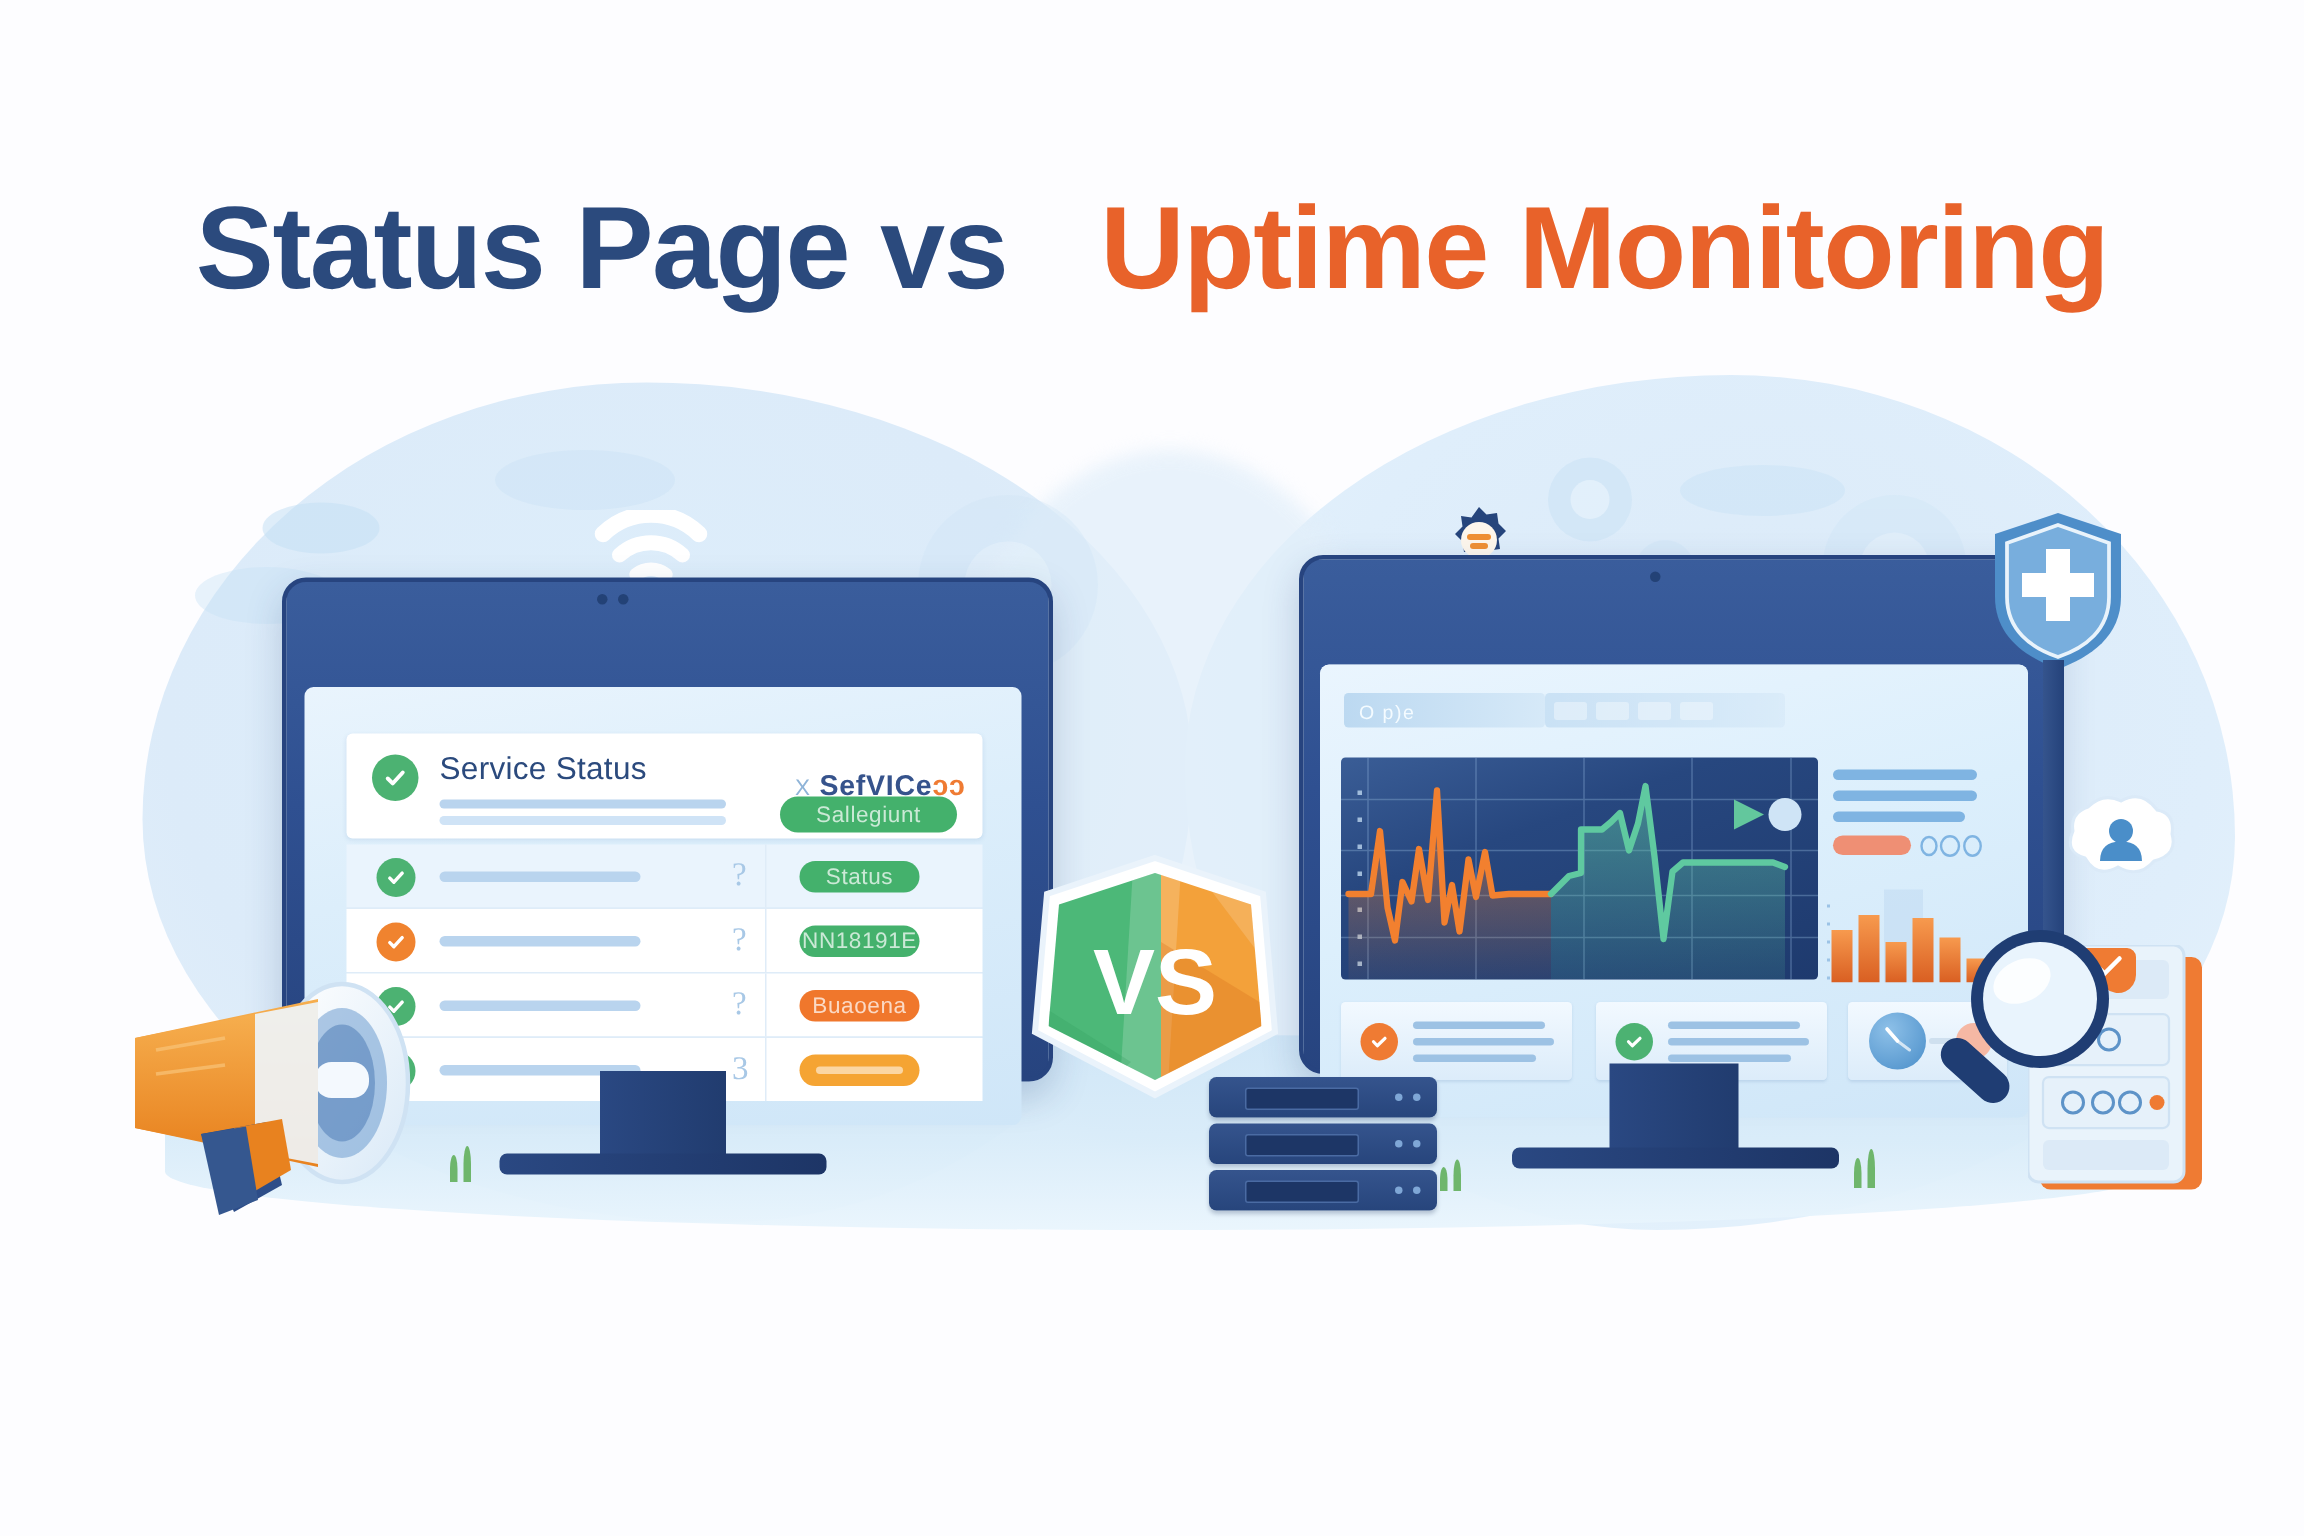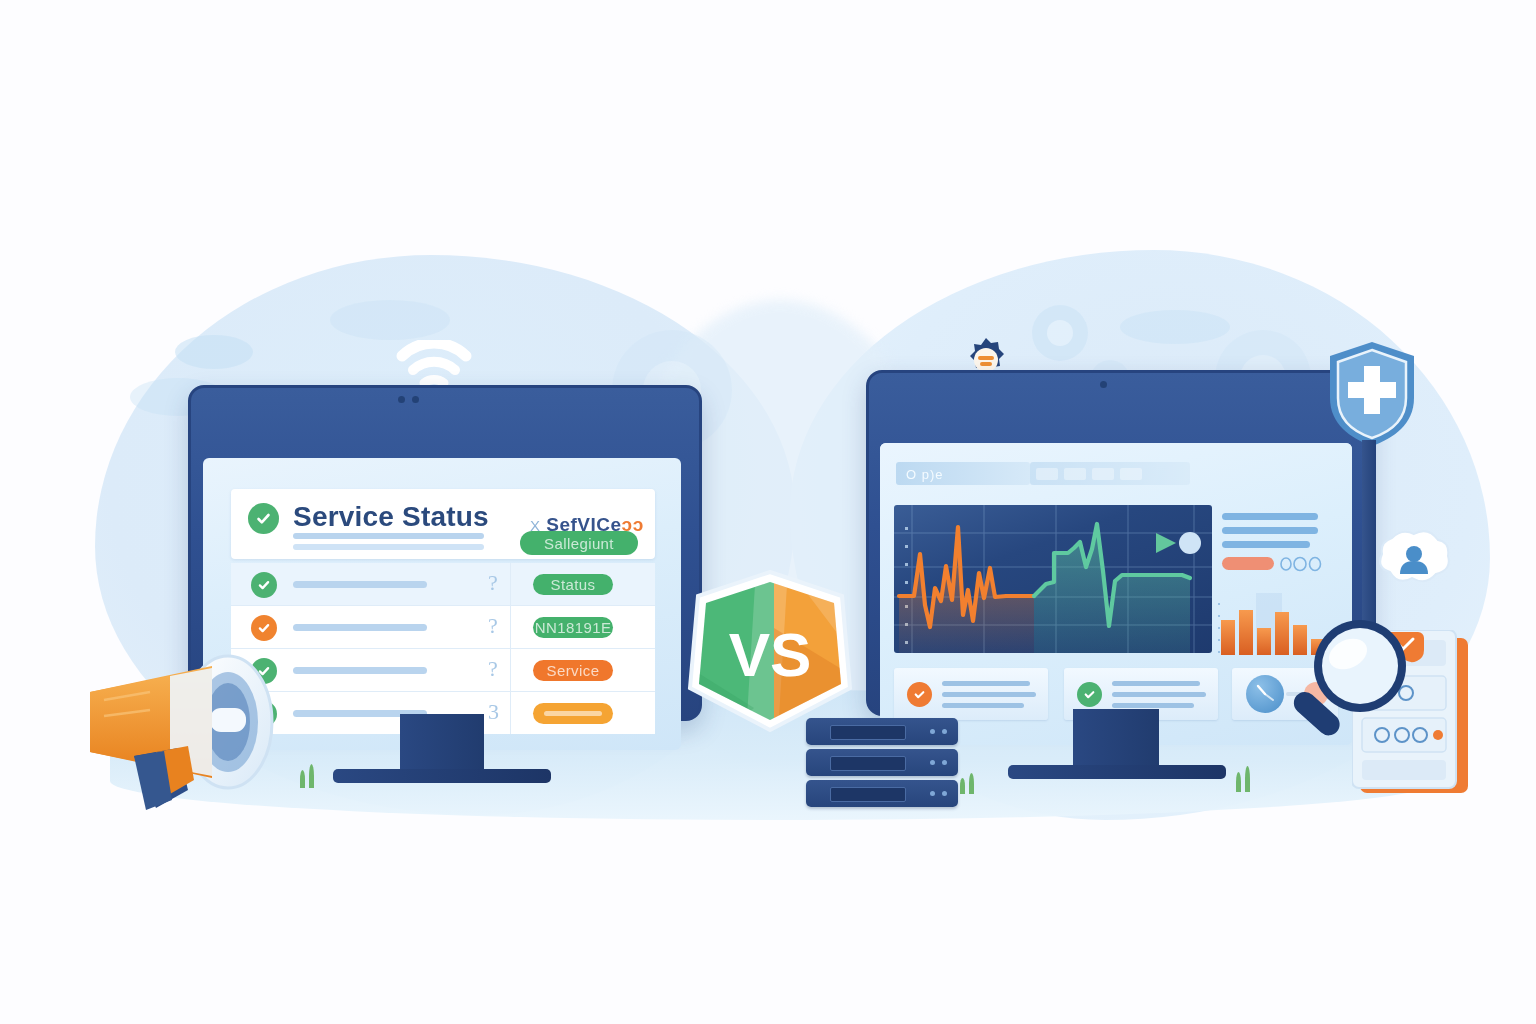--- a/index.html
+++ b/index.html
@@ -65,21 +65,21 @@
   
   .sp-card{
     position:absolute;background:#ffffff;border-radius:4px;
     box-shadow:0 1px 3px rgba(90,130,180,.16);
   }
   .check{
     position:absolute;border-radius:50%;display:flex;align-items:center;justify-content:center;
   }
   .check svg{display:block;}
   .sp-title{
-    position:absolute;color:#2b4a7d;font-size:28px;font-weight:700;letter-spacing:.2px;
+    position:absolute;color:#2b4a7d;font-size:21px;font-weight:400;letter-spacing:.2px;
     font-family:"Liberation Sans", sans-serif;white-space:nowrap;
   }
   .sp-brand{
     position:absolute;color:#36538c;font-size:19px;font-weight:700;letter-spacing:.5px;white-space:nowrap;
   }
   .sp-brand .x{color:#8fb4d8;font-weight:400;font-size:15px;}
   .sp-brand .dots{color:#ef7b33;}
   .bar{position:absolute;border-radius:5px;background:#b9d4ee;}
   .bar.light{background:#cfe3f6;}
   .pill{
@@ -150,20 +150,25 @@
   <div class="cloud" style="left:175px;top:335px;width:78px;height:34px;"></div>
   <div class="cloud" style="left:130px;top:378px;width:96px;height:38px;opacity:.4;"></div>
   <div class="cloud" style="left:330px;top:300px;width:120px;height:40px;opacity:.35;"></div>
   <div class="cloud" style="left:1120px;top:310px;width:110px;height:34px;opacity:.4;"></div>
   <div class="gearshape" style="left:1032px;top:305px;width:56px;height:56px;"></div>
   <div class="gearshape" style="left:1215px;top:330px;width:96px;height:96px;opacity:.3;"></div>
   <div class="gearshape" style="left:1090px;top:360px;width:40px;height:40px;opacity:.35;"></div>
   <div class="gearshape" style="left:612px;top:330px;width:120px;height:120px;opacity:.28;"></div>
   <div class="ground"></div>
 
+  <div class="title">
+    <span class="t-dark">Status Page vs</span>
+    <span>&nbsp;</span>
+    <span class="t-orange">Uptime Monitoring</span>
+  </div>
 
   <div class="wifi">
     <svg width="76" height="62" viewBox="0 0 76 62">
       <path d="M6 16 A46 46 0 0 1 70 16" stroke="#ffffff" stroke-width="11" fill="none" stroke-linecap="round"></path>
       <path d="M17 30 A31 31 0 0 1 59 30" stroke="#ffffff" stroke-width="10" fill="none" stroke-linecap="round"></path>
       <path d="M28 43 A16 16 0 0 1 48 43" stroke="#ffffff" stroke-width="9" fill="none" stroke-linecap="round"></path>
       <path d="M38 48 l9 10 -18 0 z" fill="#ffffff"></path>
     </svg>
   </div>
 
@@ -224,21 +229,21 @@
       <div class="sp-sep" style="left:307px;top:148px;width:1px;height:42px;"></div>
 
       <div class="sp-row" style="left:28px;top:191px;width:424px;height:42px;"></div>
       <div class="check" style="left:48px;top:200px;width:26px;height:26px;background:#4cb272;">
         <svg width="14" height="14" viewBox="0 0 17 17">
             <path d="M3.5 9 L6.8 12.3 L13.5 5" stroke="#fff" stroke-width="2.8" fill="none" stroke-linecap="round" stroke-linejoin="round"></path>
           </svg>
       </div>
       <div class="bar" style="left:90px;top:209px;width:134px;height:7px;"></div>
       <div class="glyph-q" style="left:285px;top:198px;">?</div>
-      <div class="pill orange" style="left:330px;top:202px;width:80px;height:21px;">Service</div>
+      <div class="pill orange" style="left:330px;top:202px;width:80px;height:21px;">Buaoena</div>
       <div class="sp-sep" style="left:28px;top:233px;width:424px;height:1px;"></div>
       <div class="sp-sep" style="left:307px;top:191px;width:1px;height:42px;"></div>
 
       <div class="sp-row" style="left:28px;top:234px;width:424px;height:42px;"></div>
       <div class="check" style="left:48px;top:243px;width:26px;height:26px;background:#4cb272;">
         <svg width="14" height="14" viewBox="0 0 17 17">
             <path d="M3.5 9 L6.8 12.3 L13.5 5" stroke="#fff" stroke-width="2.8" fill="none" stroke-linecap="round" stroke-linejoin="round"></path>
           </svg>
       </div>
       <div class="bar" style="left:90px;top:252px;width:134px;height:7px;"></div>

